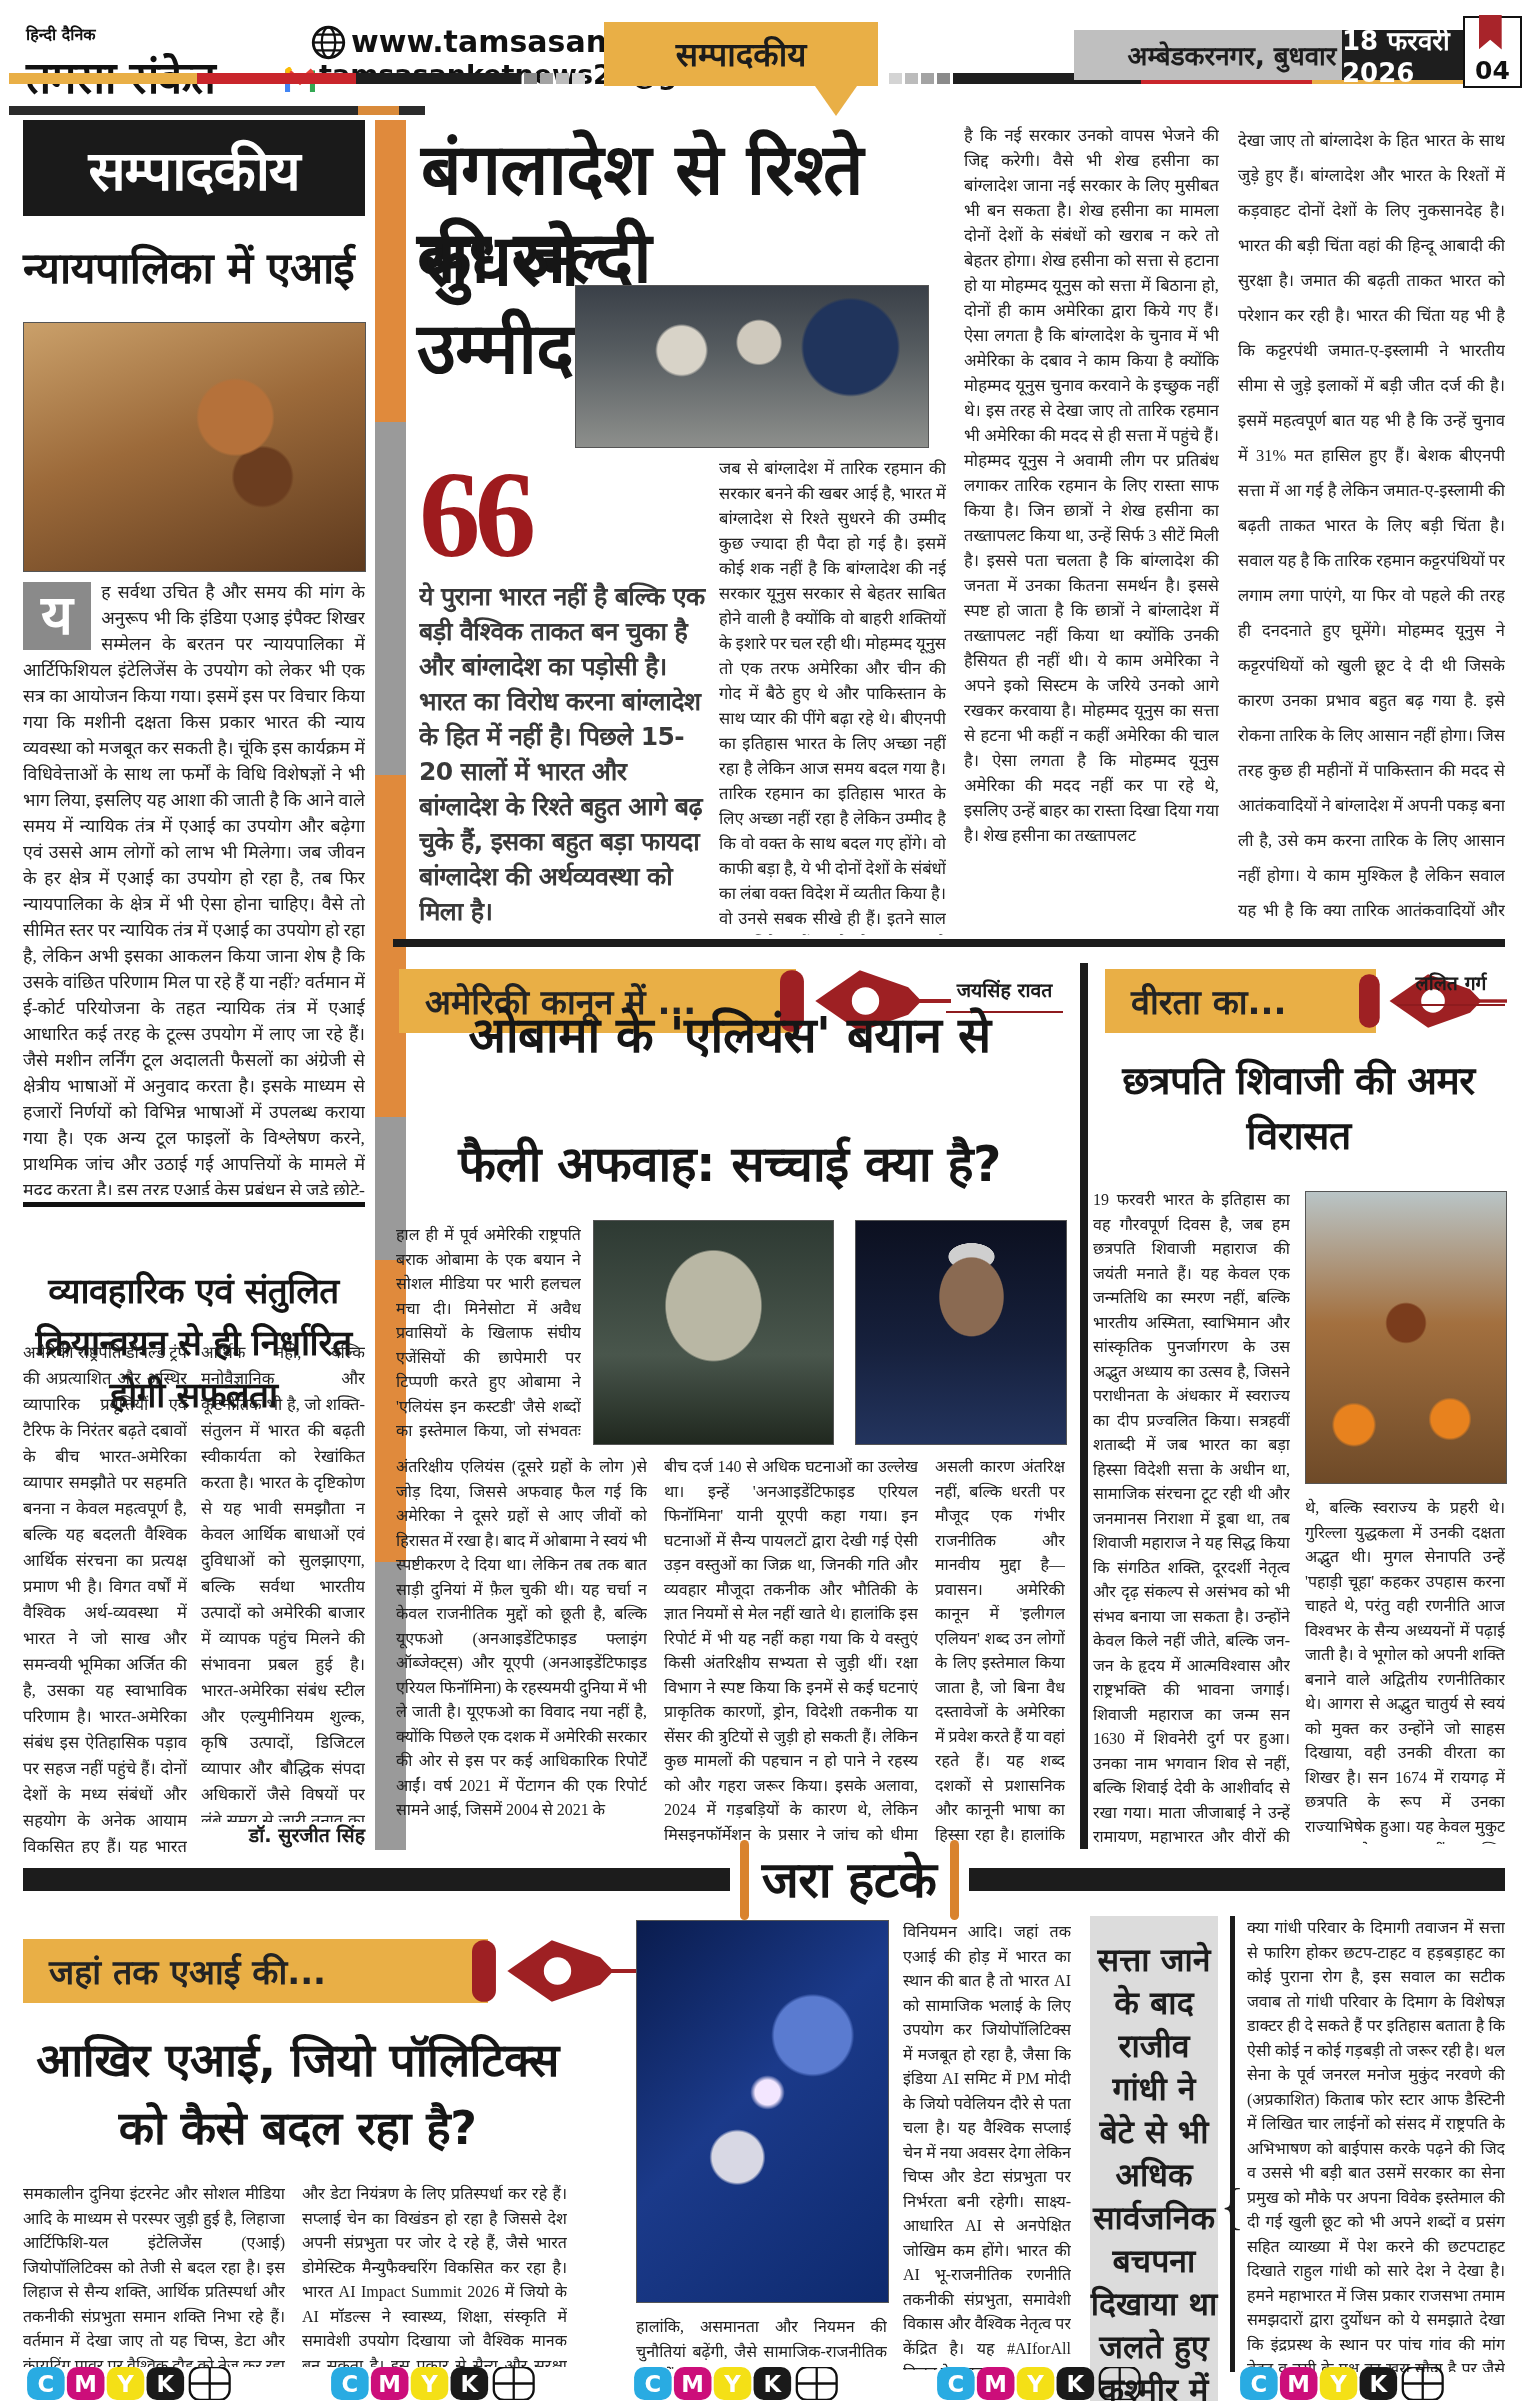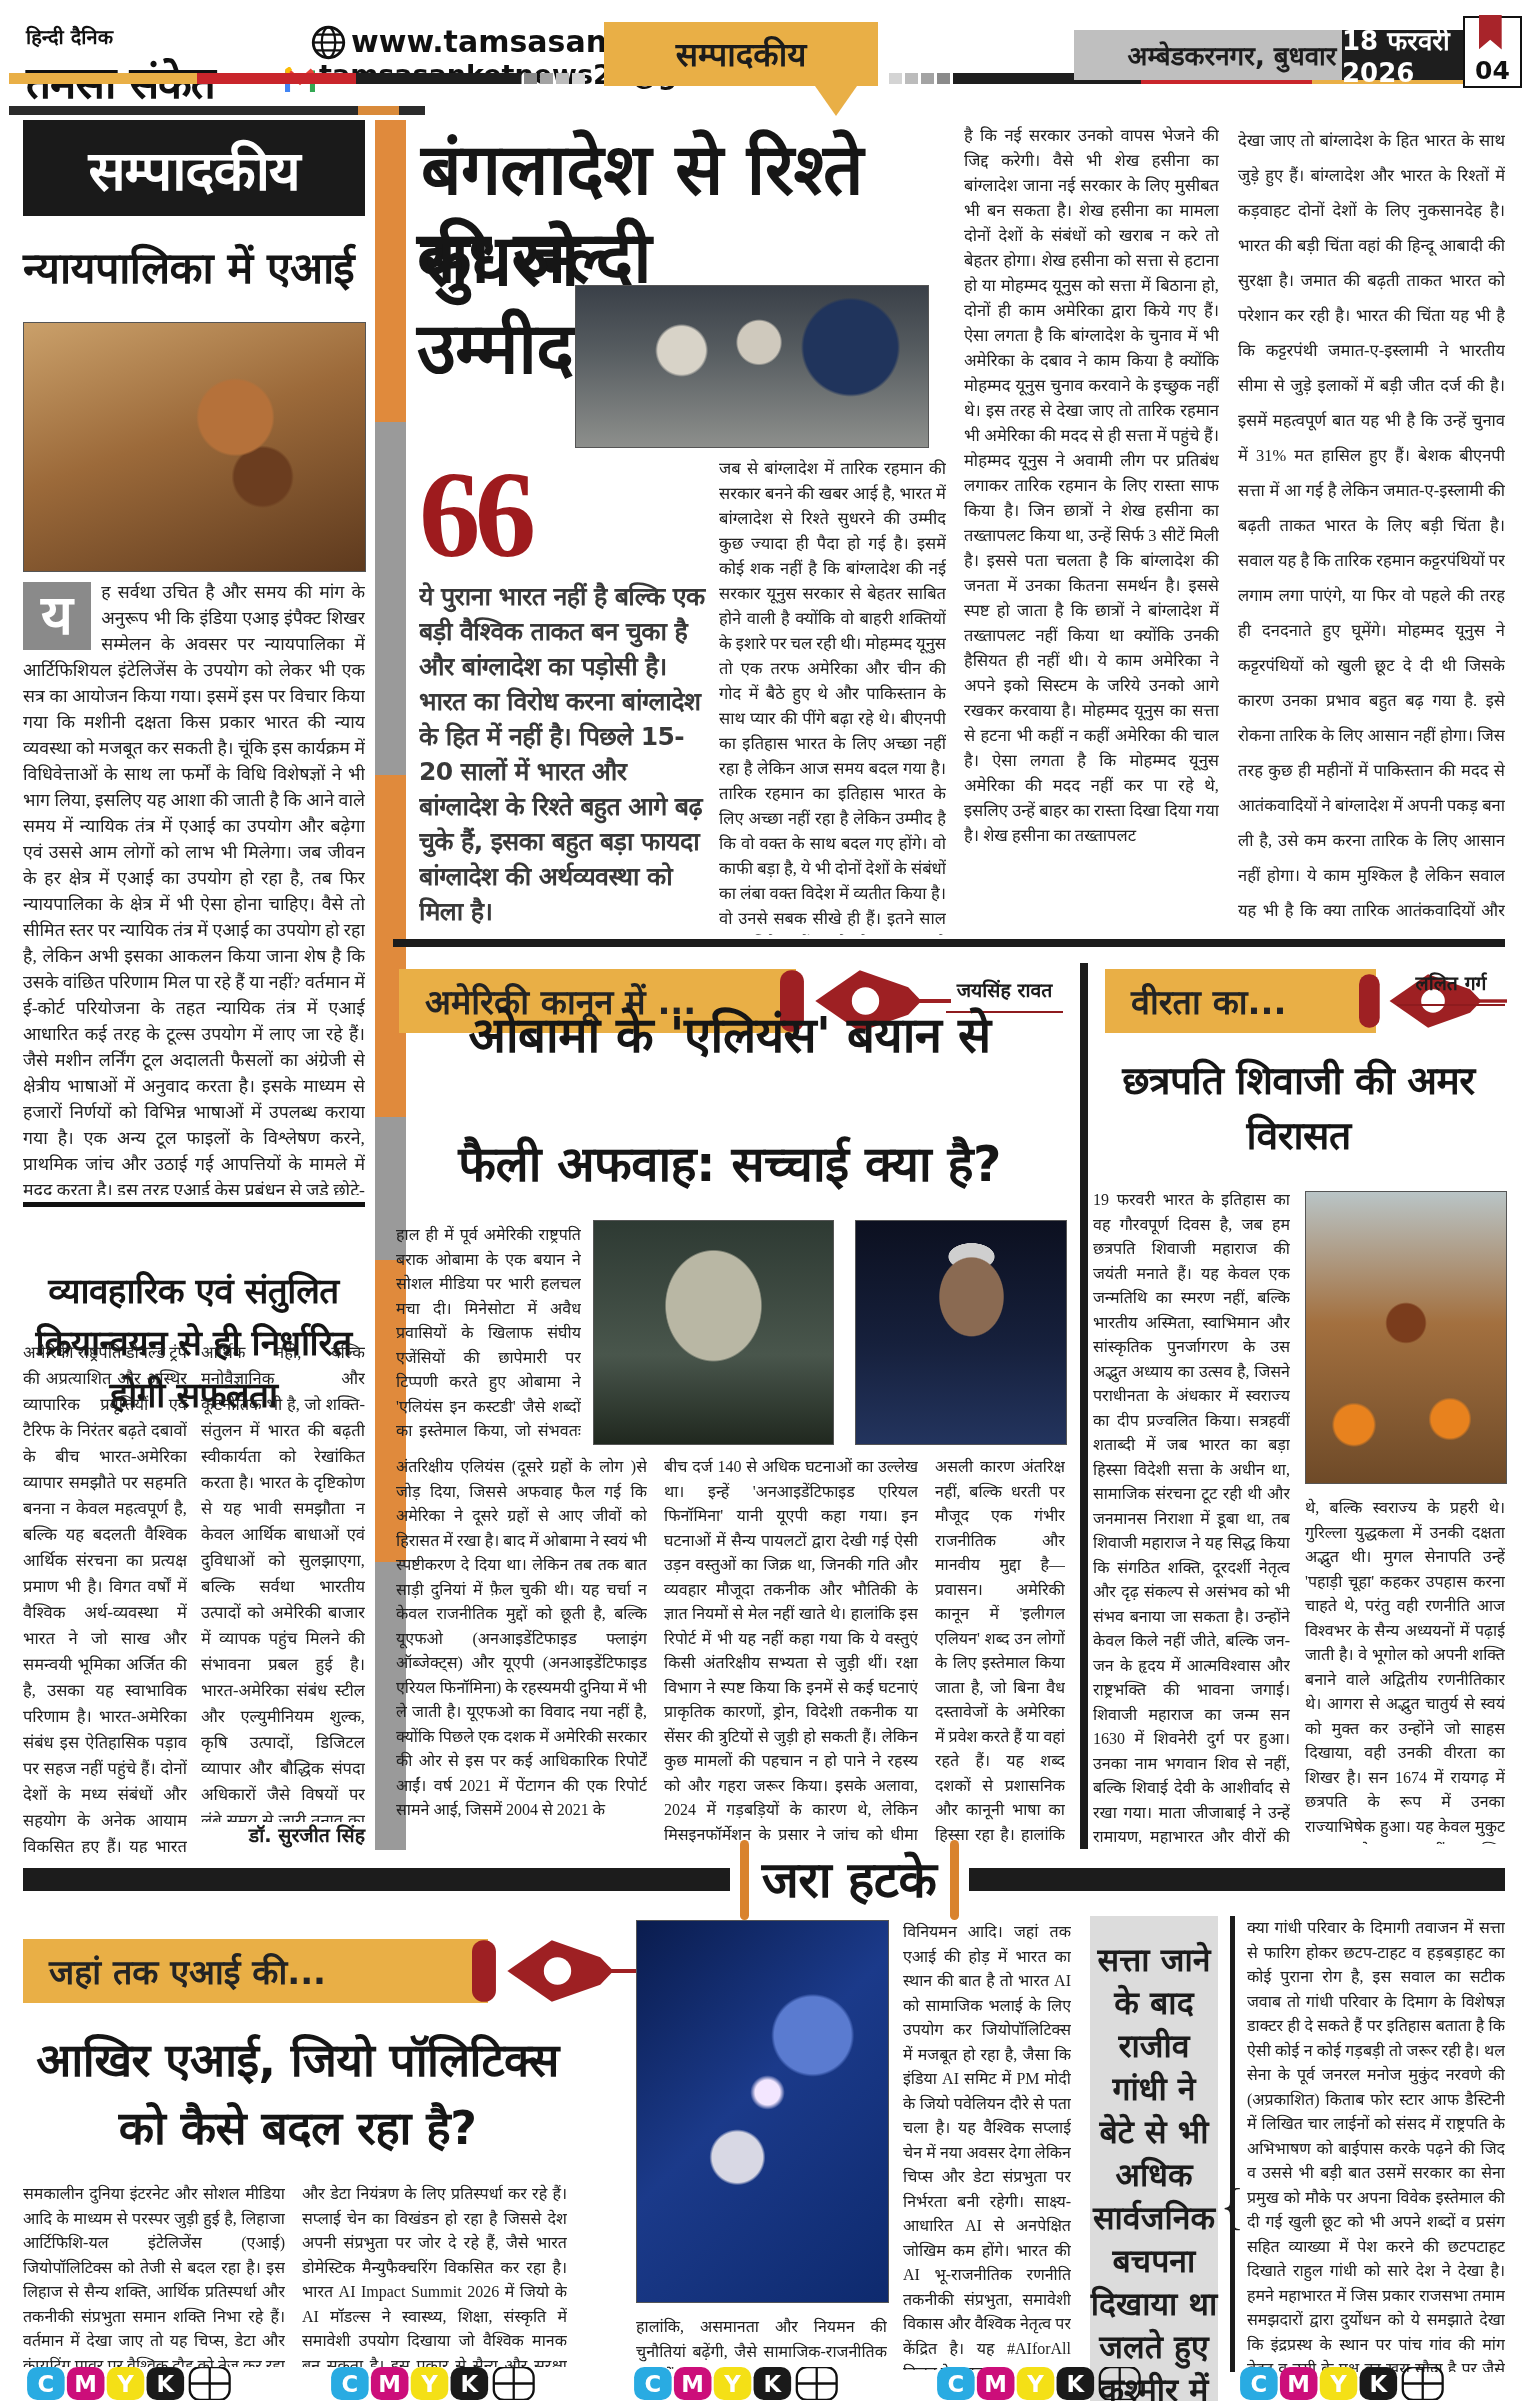--- a/index.html
+++ b/index.html
@@ -19,21 +19,21 @@
   .img-ph{border:1.1px solid #555;}
   .vstripe{width:31px;}
   .footer-label{fill:#fff;font-family:"DejaVu Sans", sans-serif;font-weight:700;font-size:40px;}
 </style>
 </head>
 <body>
 
 <div class="page">
 
   <div class="abs" style="left:26px;top:23px;width:268px;">
-    <div style="font-family:'DejaVu Sans',sans-serif;font-weight:700;font-size:20px;color:#111;">हिन्दी दैनिक</div>
+    <div style="font-family:'DejaVu Sans',sans-serif;font-weight:700;font-size:16px;color:#111;">हिन्दी दैनिक</div>
     <div style="font-family:'DejaVu Sans',sans-serif;font-weight:700;font-size:44px;color:#111;margin-top:1.1px;letter-spacing:-1.1px;">तमसा संकेत</div>
   </div>
 
   <span class="abs" style="left:311px;top:25px;">
     <svg width="35" height="35" viewBox="0 0 62 62">
         <circle cx="31" cy="31" r="27" fill="none" stroke="#111" stroke-width="5"></circle>
         <ellipse cx="31" cy="31" rx="12" ry="27" fill="none" stroke="#111" stroke-width="4"></ellipse>
         <line x1="4" y1="31" x2="58" y2="31" stroke="#111" stroke-width="4"></line>
         <line x1="8" y1="17" x2="54" y2="17" stroke="#111" stroke-width="4"></line>
         <line x1="8" y1="45" x2="54" y2="45" stroke="#111" stroke-width="4"></line>
@@ -99,21 +99,21 @@
   </div>
   <div class="abs hl" style="left:23px;top:228px;width:342px;font-size:43px;line-height:80px;">न्यायपालिका में एआई</div>
 
   <div class="abs img-ph" style="left:23px;top:322px;width:341px;height:248px;background:
        radial-gradient(circle at 62% 38%, #b5713a 0 14%, transparent 15%),
        radial-gradient(circle at 70% 62%, #6b3d1f 0 10%, transparent 11%),
        linear-gradient(160deg,#caa06a 0%, #9c6a3a 45%, #5e3a1e 100%);"></div>
 
   <div class="abs clip just body-col" style="left:23px;top:579px;width:342px;height:616px;font-size:17.7px;line-height:26px;">
     <span style="float:left;width:68px;height:68px;background:#8a8a8a;color:#fff;font-family:'DejaVu Sans',sans-serif;font-weight:700;font-size:55px;line-height:66px;text-align:center;margin:3.4px 10.3px 3.4px 0;">य</span>
-    <span>ह सर्वथा उचित है और समय की मांग के अनुरूप भी कि इंडिया एआइ इंपैक्ट शिखर सम्मेलन के अवसर पर न्यायपालिका में आर्टिफिशियल इंटेलिजेंस के उपयोग को लेकर भी एक सत्र का आयोजन किया गया।</span>
+    <span>ह सर्वथा उचित है और समय की मांग के अनुरूप भी कि इंडिया एआइ इंपैक्ट शिखर सम्मेलन के बरतन पर न्यायपालिका में आर्टिफिशियल इंटेलिजेंस के उपयोग को लेकर भी एक सत्र का आयोजन किया गया।</span>
     <span>इसमें इस पर विचार किया गया कि मशीनी दक्षता किस प्रकार भारत की न्याय व्यवस्था को मजबूत कर सकती है।</span>
     <span>चूंकि इस कार्यक्रम में विधिवेत्ताओं के साथ ला फर्मों के विधि विशेषज्ञों ने भी भाग लिया, इसलिए यह आशा की जाती है कि आने वाले समय में न्यायिक तंत्र में एआई का उपयोग और बढ़ेगा एवं उससे आम लोगों को लाभ भी मिलेगा। जब जीवन के हर क्षेत्र में एआई का उपयोग हो रहा है, तब फिर न्यायपालिका के क्षेत्र में भी ऐसा होना चाहिए। वैसे तो सीमित स्तर पर न्यायिक तंत्र में एआई का उपयोग हो रहा है, लेकिन अभी इसका आकलन किया जाना शेष है कि उसके वांछित परिणाम मिल पा रहे हैं या नहीं?</span>
     <span>वर्तमान में ई-कोर्ट परियोजना के तहत न्यायिक तंत्र में एआई आधारित कई तरह के टूल्स उपयोग में लाए जा रहे हैं। जैसे मशीन लर्निंग टूल अदालती फैसलों का अंग्रेजी से क्षेत्रीय भाषाओं में अनुवाद करता है। इसके माध्यम से हजारों निर्णयों को विभिन्न भाषाओं में उपलब्ध कराया गया है। एक अन्य टूल फाइलों के विश्लेषण करने, प्राथमिक जांच और उठाई गई आपत्तियों के मामले में मदद करता है। इस तरह एआई केस प्रबंधन से जुड़े छोटे-मोटे काम करके न्यायिक तंत्र के बढ़ते बोझ को कम करने में मददगार हो सकती है, तो मामले के बयानों को सही डिजिटल टेक्स्ट में बदलने का काम करती है।</span>
     
   </div>
 
   <div class="abs" style="left:23px;top:1202px;width:342px;height:4.6px;background:#111;"></div>
 
   <div class="abs hl center" style="left:17px;top:1265px;width:353px;font-size:35px;line-height:52px;">
     <span>व्यावहारिक एवं संतुलित क्रियान्वयन से ही निर्धारित होगी सफलता</span>

